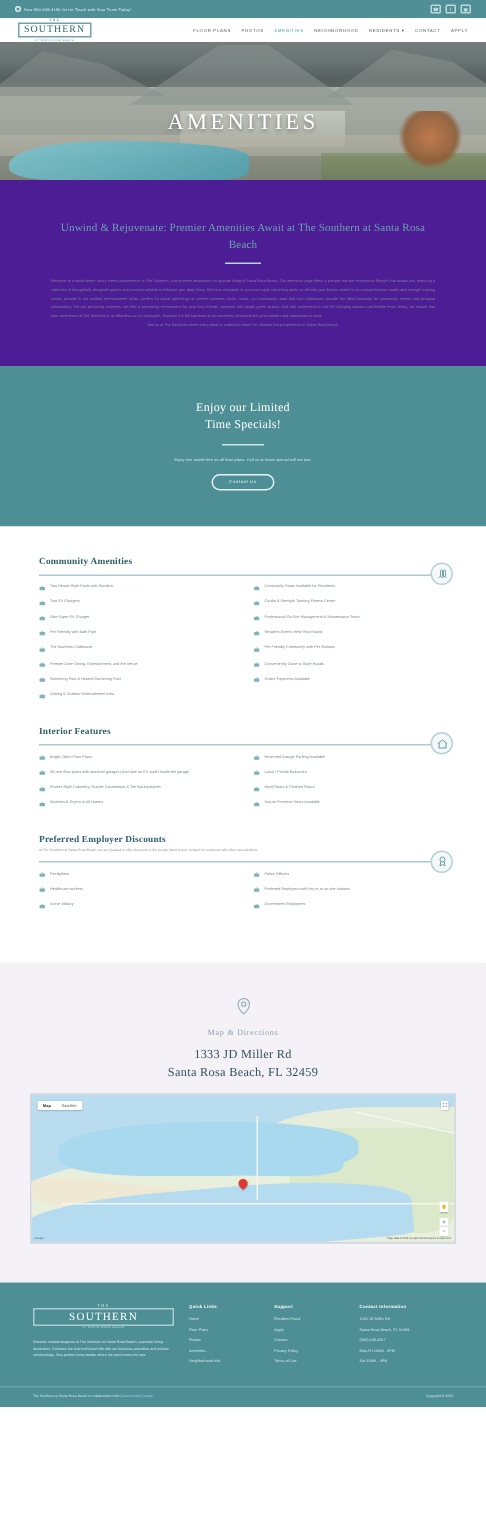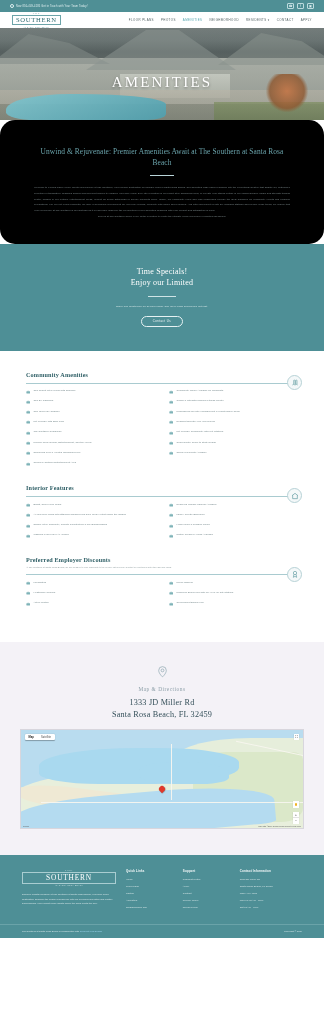--- a/index.html
+++ b/index.html
@@ -89,21 +89,21 @@
     position:absolute; right:0; bottom:0; width:110px; height:18px;
     background:linear-gradient(180deg,#7f8f63,#6c7d55); opacity:.75;
   }
   .hero-title {
     position:absolute; left:0; right:0; top:46px; text-align:center;
     font-family:"Liberation Serif", serif; font-size:15px; color:#ffffff;
     letter-spacing:2.2px; text-shadow:0 1px 3px rgba(0,0,0,.4);
   }
 
   
-  .intro { padding:26px 34px 24px; text-align:center; background:#000000;border-radius:15px; }
+  .intro { padding:26px 34px 24px; text-align:center; background:#4c1d95; }
   .intro-title {
     font-family:"Liberation Serif", serif; font-size:7.4px;
     color:#6aa3ab; line-height:1.5; letter-spacing:.1px;
   }
   .divider-sm { width:24px; height:0.8px; background:#b9d4d8; margin:7px auto 9px; }
   .intro-body {
     font-size:2.45px; color:#7d8a8c; line-height:2.35;
     text-align:justify; letter-spacing:.04px;
   }
   .intro-body .last { display:block; text-align:center; }
@@ -316,22 +316,22 @@
     <div class="intro-title">Unwind &amp; Rejuvenate: Premier Amenities Await at The Southern at Santa Rosa Beach</div>
     <div class="divider-sm"></div>
     <div class="intro-body">
       <span>Welcome to a world where luxury meets convenience at The Southern, your premier destination for upscale living in Santa Rosa Beach. Our amenities page offers a glimpse into the exceptional lifestyle that awaits you, featuring a collection of thoughtfully designed spaces and services tailored to enhance your daily living. Dive into relaxation in our resort-style swimming pools, or elevate your fitness routine in our comprehensive cardio and strength training center, phased in our outdoor entertainment areas, perfect for social gatherings or serene moments alone. Inside, our community room and lush clubhouses provide the ideal backdrop for community events and personal celebrations. For our pet-loving residents, we offer a welcoming environment for your furry friends, complete with ample green spaces. And with convenient on-site EV charging stations and flexible lease terms, we ensure that your experience at The Southern is as effortless as it is enjoyable. Discover the full spectrum of our amenities designed with your comfort and satisfaction in mind.</span>
       <span class="last">Join us at The Southern where every detail is crafted to create the ultimate living experience in Santa Rosa Beach.</span>
     </div>
   </div>
 
   <div class="specials">
     <div class="specials-title">
+      <div>Enjoy our Limited</div>
       <div>Time Specials!</div>
-      <div>Enjoy our Limited</div>
     </div>
     <div class="divider-white"></div>
     <div class="specials-sub">Enjoy one month free on all floor plans. Call us or lease special will not last.</div>
     <button class="specials-btn">Contact Us</button>
   </div>
 
   <div class="sections">
 
     <div class="amen-block">
       <div class="amen-head">Community Amenities</div>

